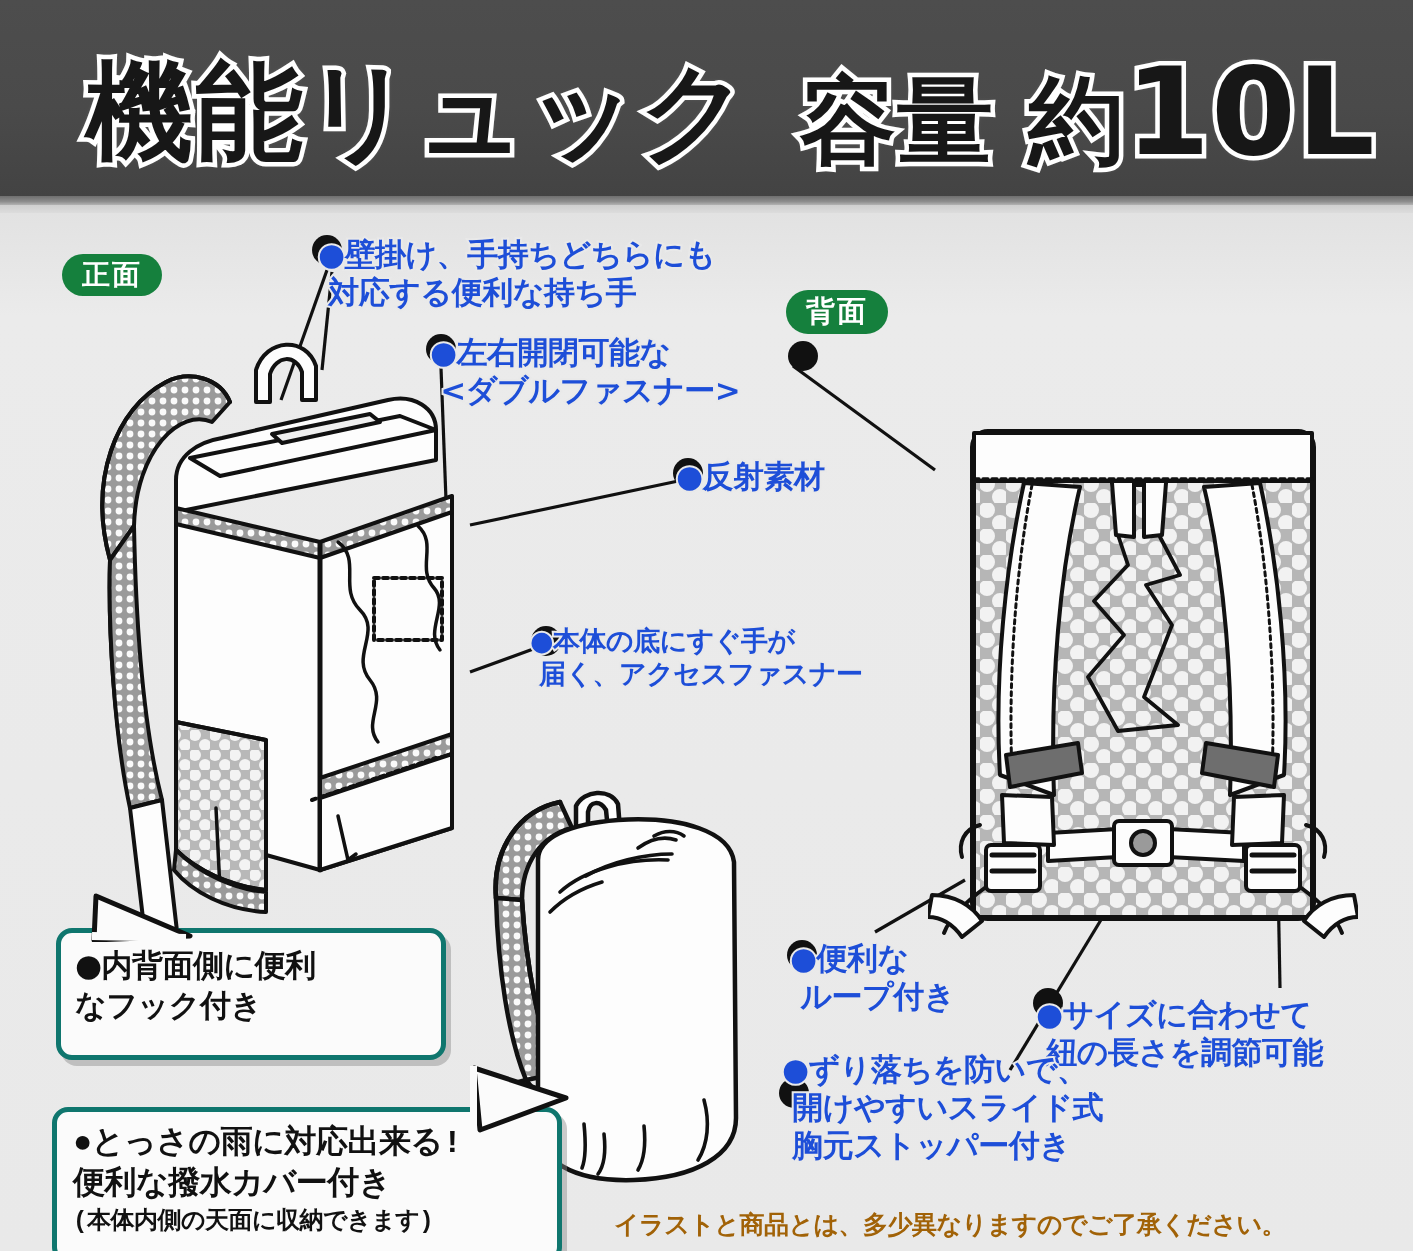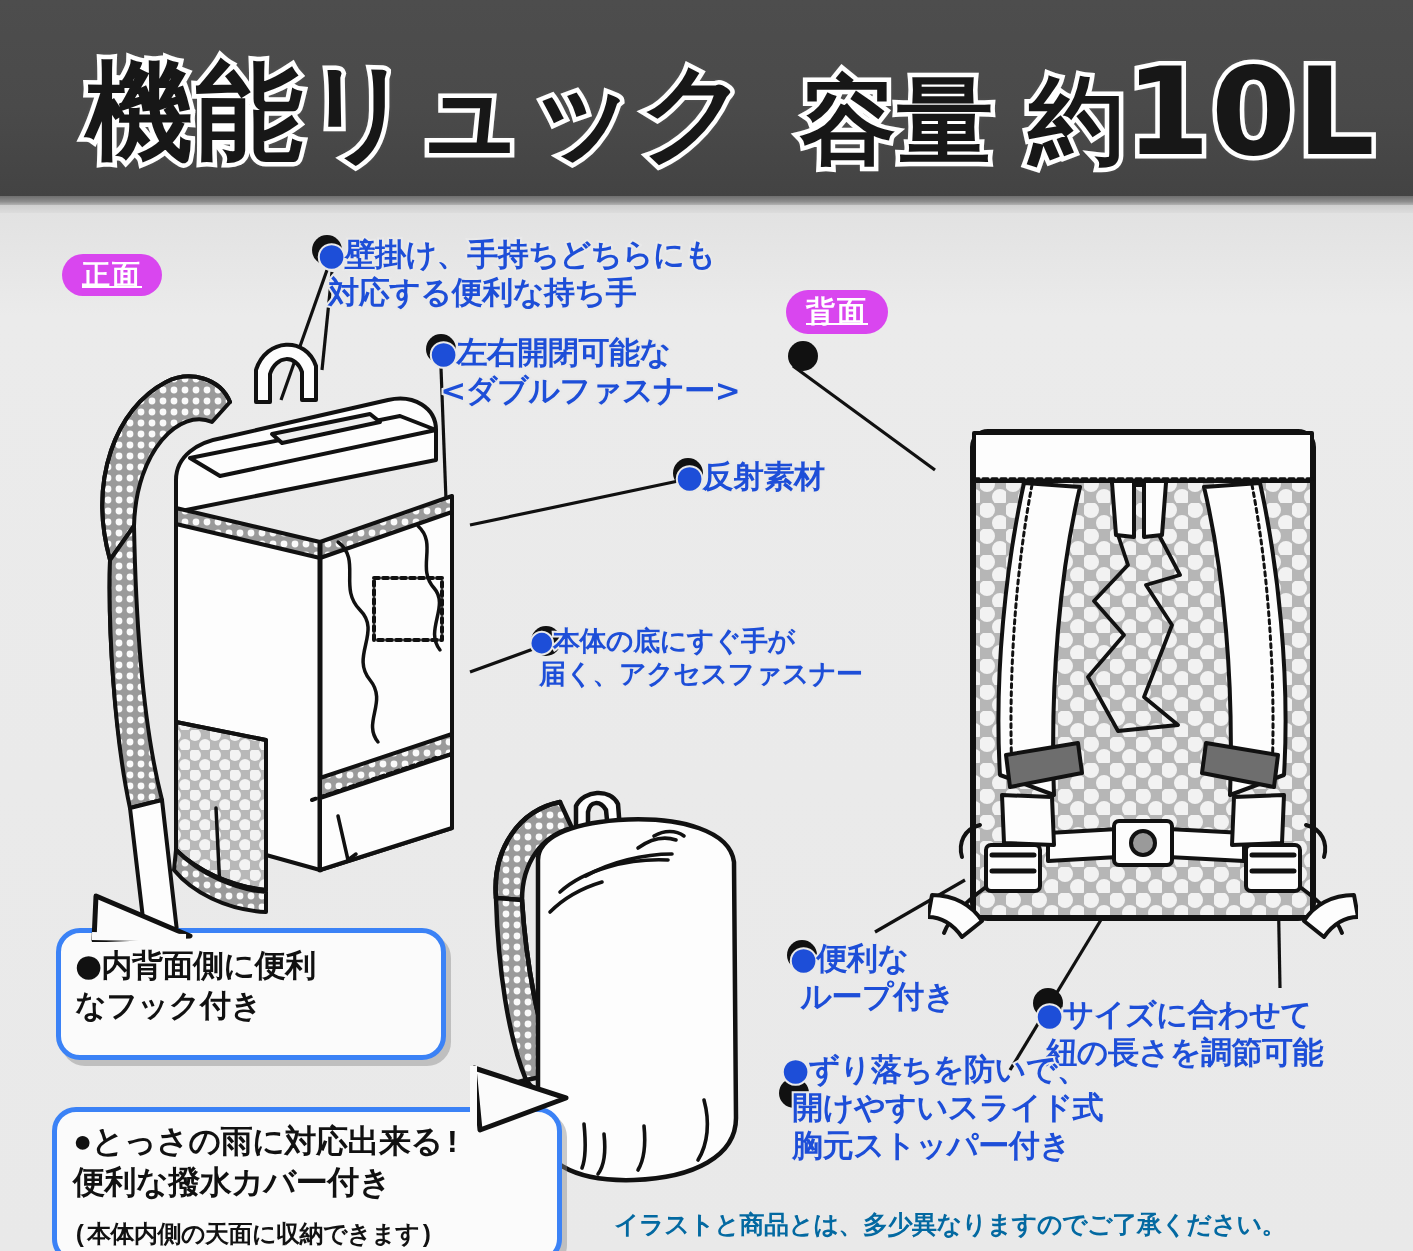--- a/index.html
+++ b/index.html
@@ -41,24 +41,23 @@
   .ttl-cap .big{font-size:122px;}
 
   
   .body-area{
     position:absolute;left:0;top:213px;width:1413px;height:1038px;
     background:linear-gradient(180deg,#e2e2e2 0%,#ebebeb 10%,#e9e9e9 100%);
   }
 
   
   .pill{
-    position:absolute;background:#d946ef;color:#fff;border-radius:22px;
+    position:absolute;background:#15803d;color:#fff;border-radius:22px;
     font-weight:bold;display:flex;align-items:center;justify-content:center;
     letter-spacing:2px;
-    text-decoration:underline;
   }
   .pill-front{left:62px;top:254px;width:100px;height:42px;font-size:28px;}
   .pill-back{left:786px;top:290px;width:102px;height:44px;font-size:29px;}
 
   
   .callout{
     position:absolute;
     font-weight:bold;color:#1d4ed8;
     -webkit-text-stroke:4px #e9e9e9;
     paint-order:stroke fill;
@@ -70,37 +69,37 @@
   .c-zipper{left:430px;top:334px;font-size:31px;}
   .c-mesh{left:792px;top:340px;font-size:31px;}
   .c-reflect{left:676px;top:458px;font-size:31px;}
   .c-access{left:530px;top:625px;font-size:27px;}
   .c-loop{left:790px;top:940px;font-size:31px;}
   .c-size{left:1036px;top:988px;font-size:31px;margin-top:8px;}
   .c-stopper{left:782px;top:1051px;font-size:31px;}
 
   .footnote{
     position:absolute;left:614px;top:1208px;
-    font-size:25px;font-weight:bold;color:#0369a1;white-space:nowrap;
+    font-size:25px;font-weight:bold;color:#a16207;white-space:nowrap;
     letter-spacing:-0.5px;
   }
 
   
   .boxed{
-    position:absolute;background:#fbfbfb;border:5px solid #3b82f6;
-    border-radius:24px;box-shadow:5px 6px 0 rgba(140,140,140,.45);
+    position:absolute;background:#fbfbfb;border:5px solid #0f766e;
+    border-radius:16px;box-shadow:5px 6px 0 rgba(140,140,140,.45);
   }
   .boxed .line{
     font-weight:bold;color:#111;white-space:pre;letter-spacing:-0.5px;
   }
   .box-hook{left:56px;top:928px;width:352px;height:110px;padding:12px 14px 0 14px;}
   .box-hook .line{font-size:31px;line-height:1.3;}
   .box-rain{left:52px;top:1107px;width:456px;height:134px;padding:12px 28px 0 16px;font-family:Liberation Mono, monospace;}
   .box-rain .l1,.box-rain .l2{font-size:32px;line-height:1.28;}
-  .box-rain .l3{font-size:24px;line-height:1.35;margin-top:14px;}
+  .box-rain .l3{font-size:24px;line-height:1.35;}
 
   .tail{position:absolute;}
 
   
   svg.lines{position:absolute;left:0;top:0;width:1413px;height:1251px;pointer-events:none;}
 
   
   svg.art{position:absolute;}
   .art-front{left:70px;top:330px;width:460px;height:620px;}
   .art-back{left:928px;top:425px;width:430px;height:540px;}

